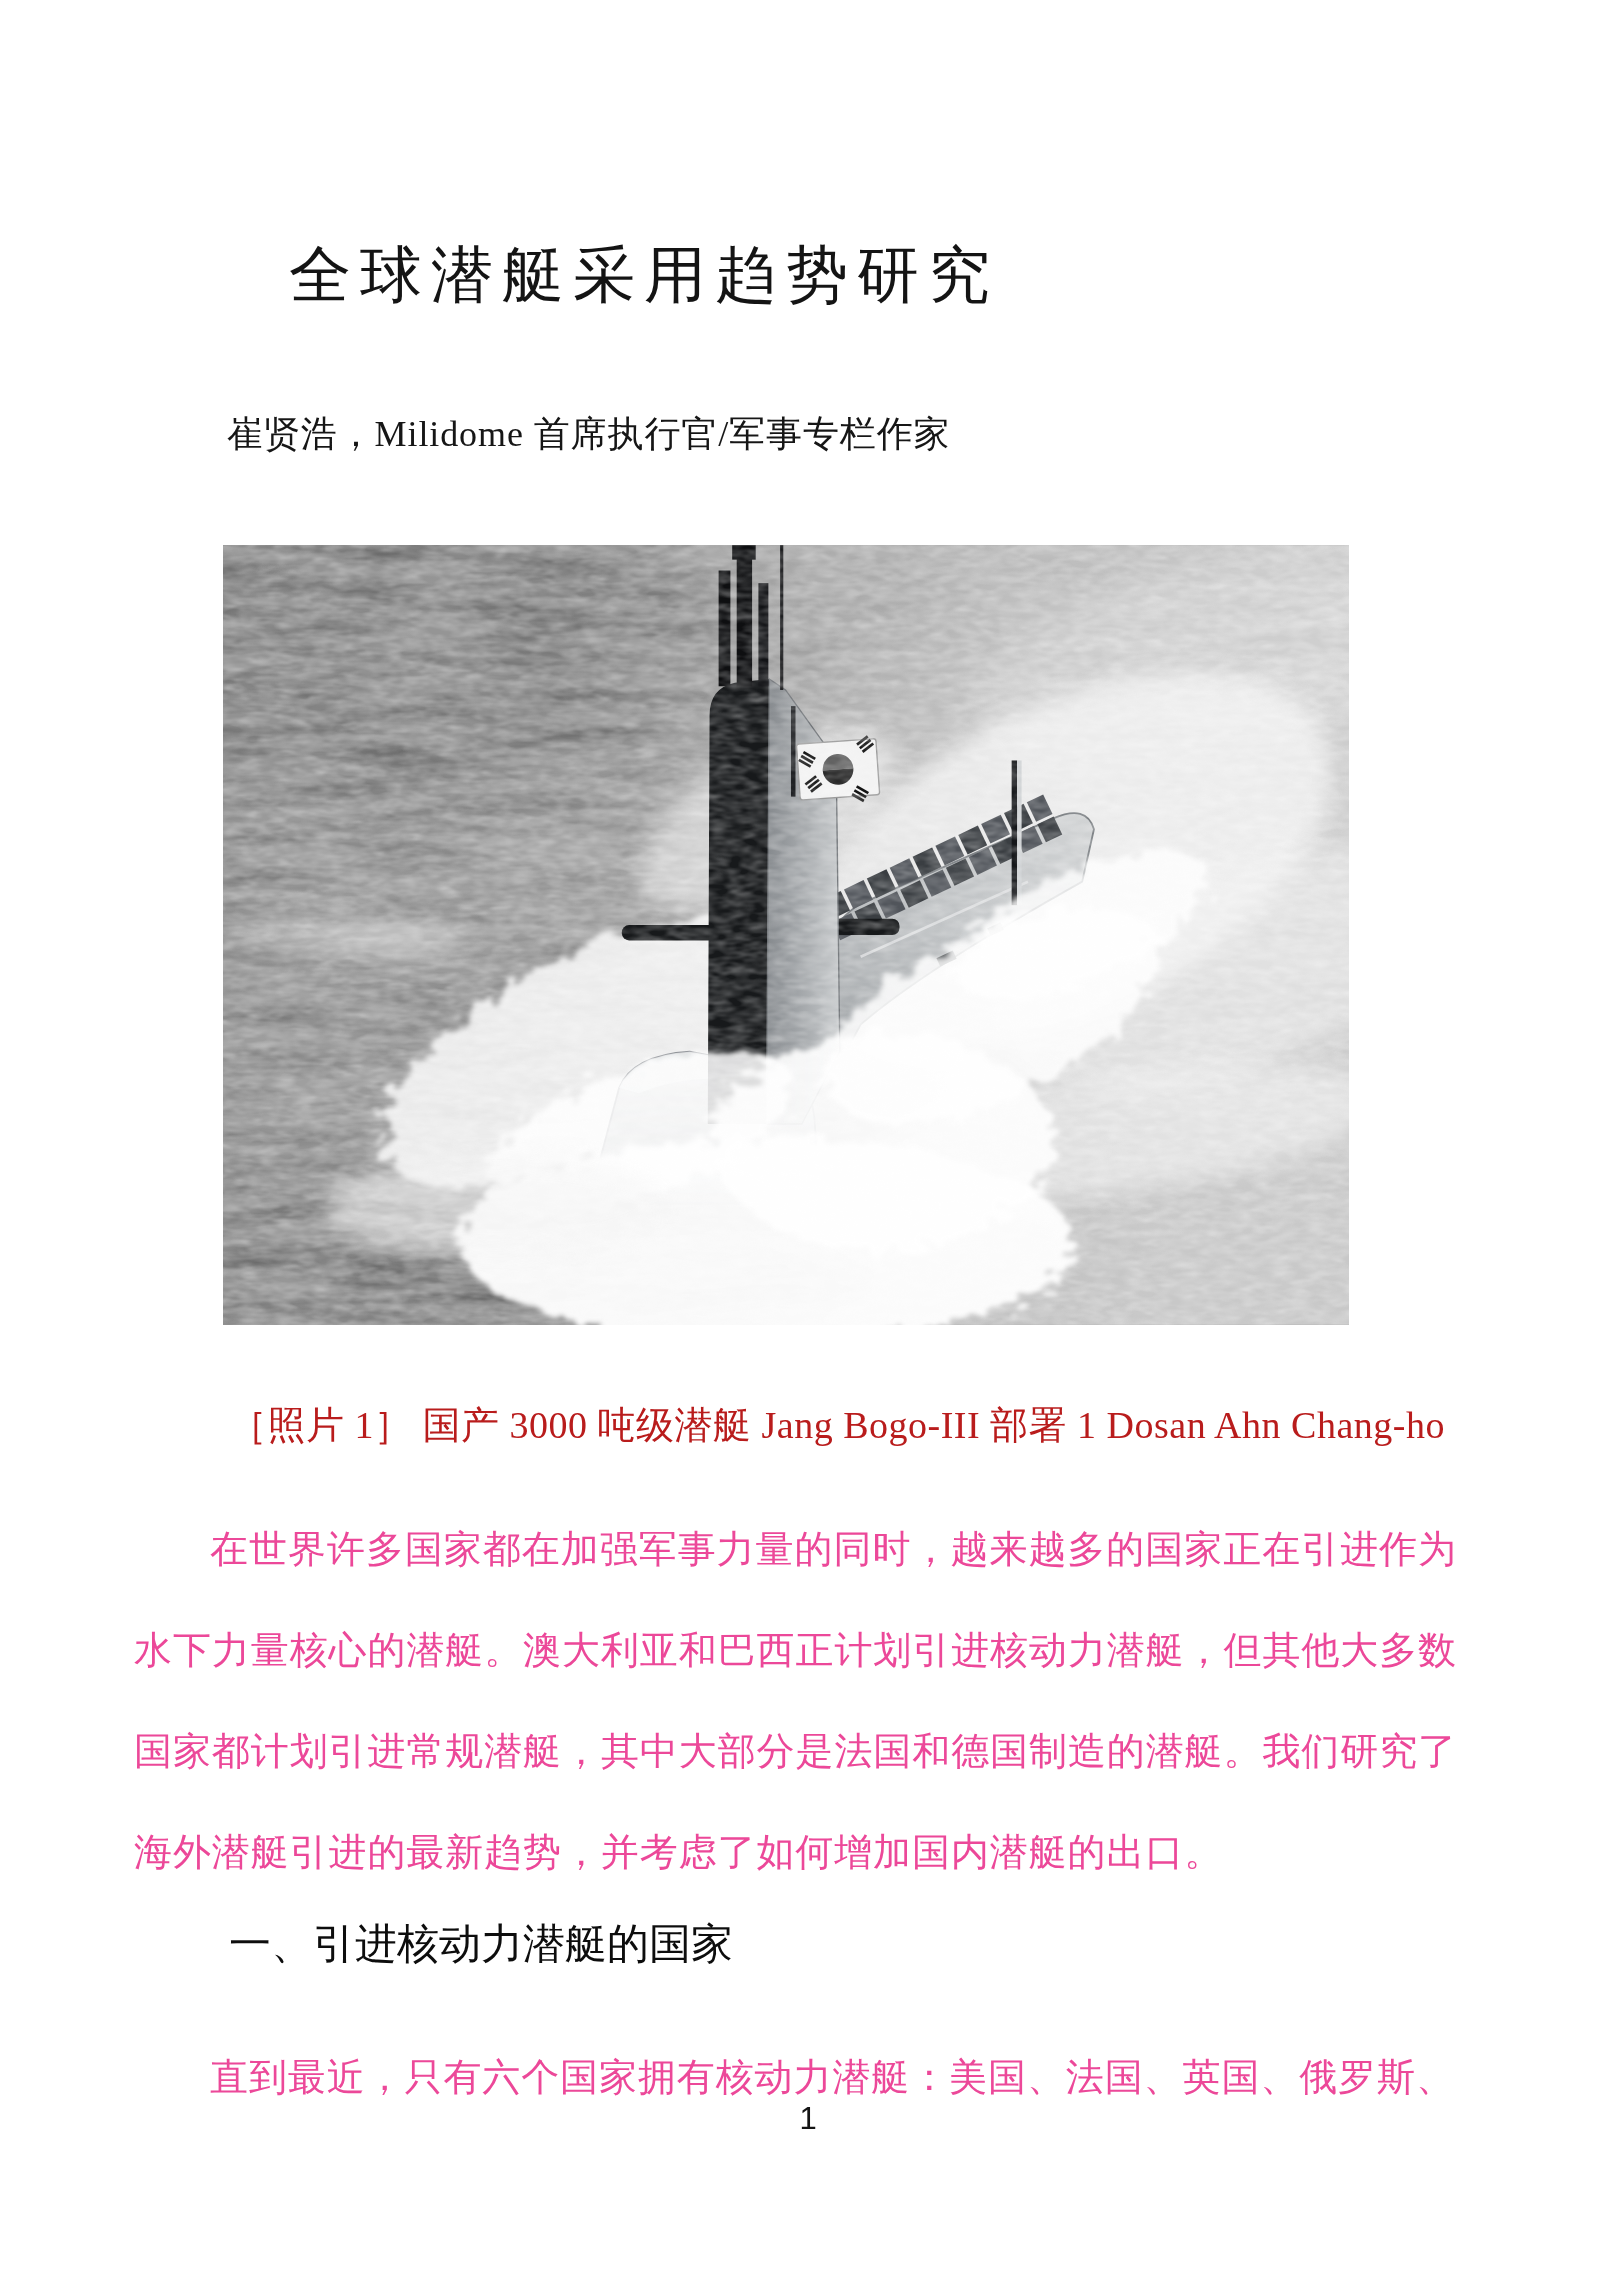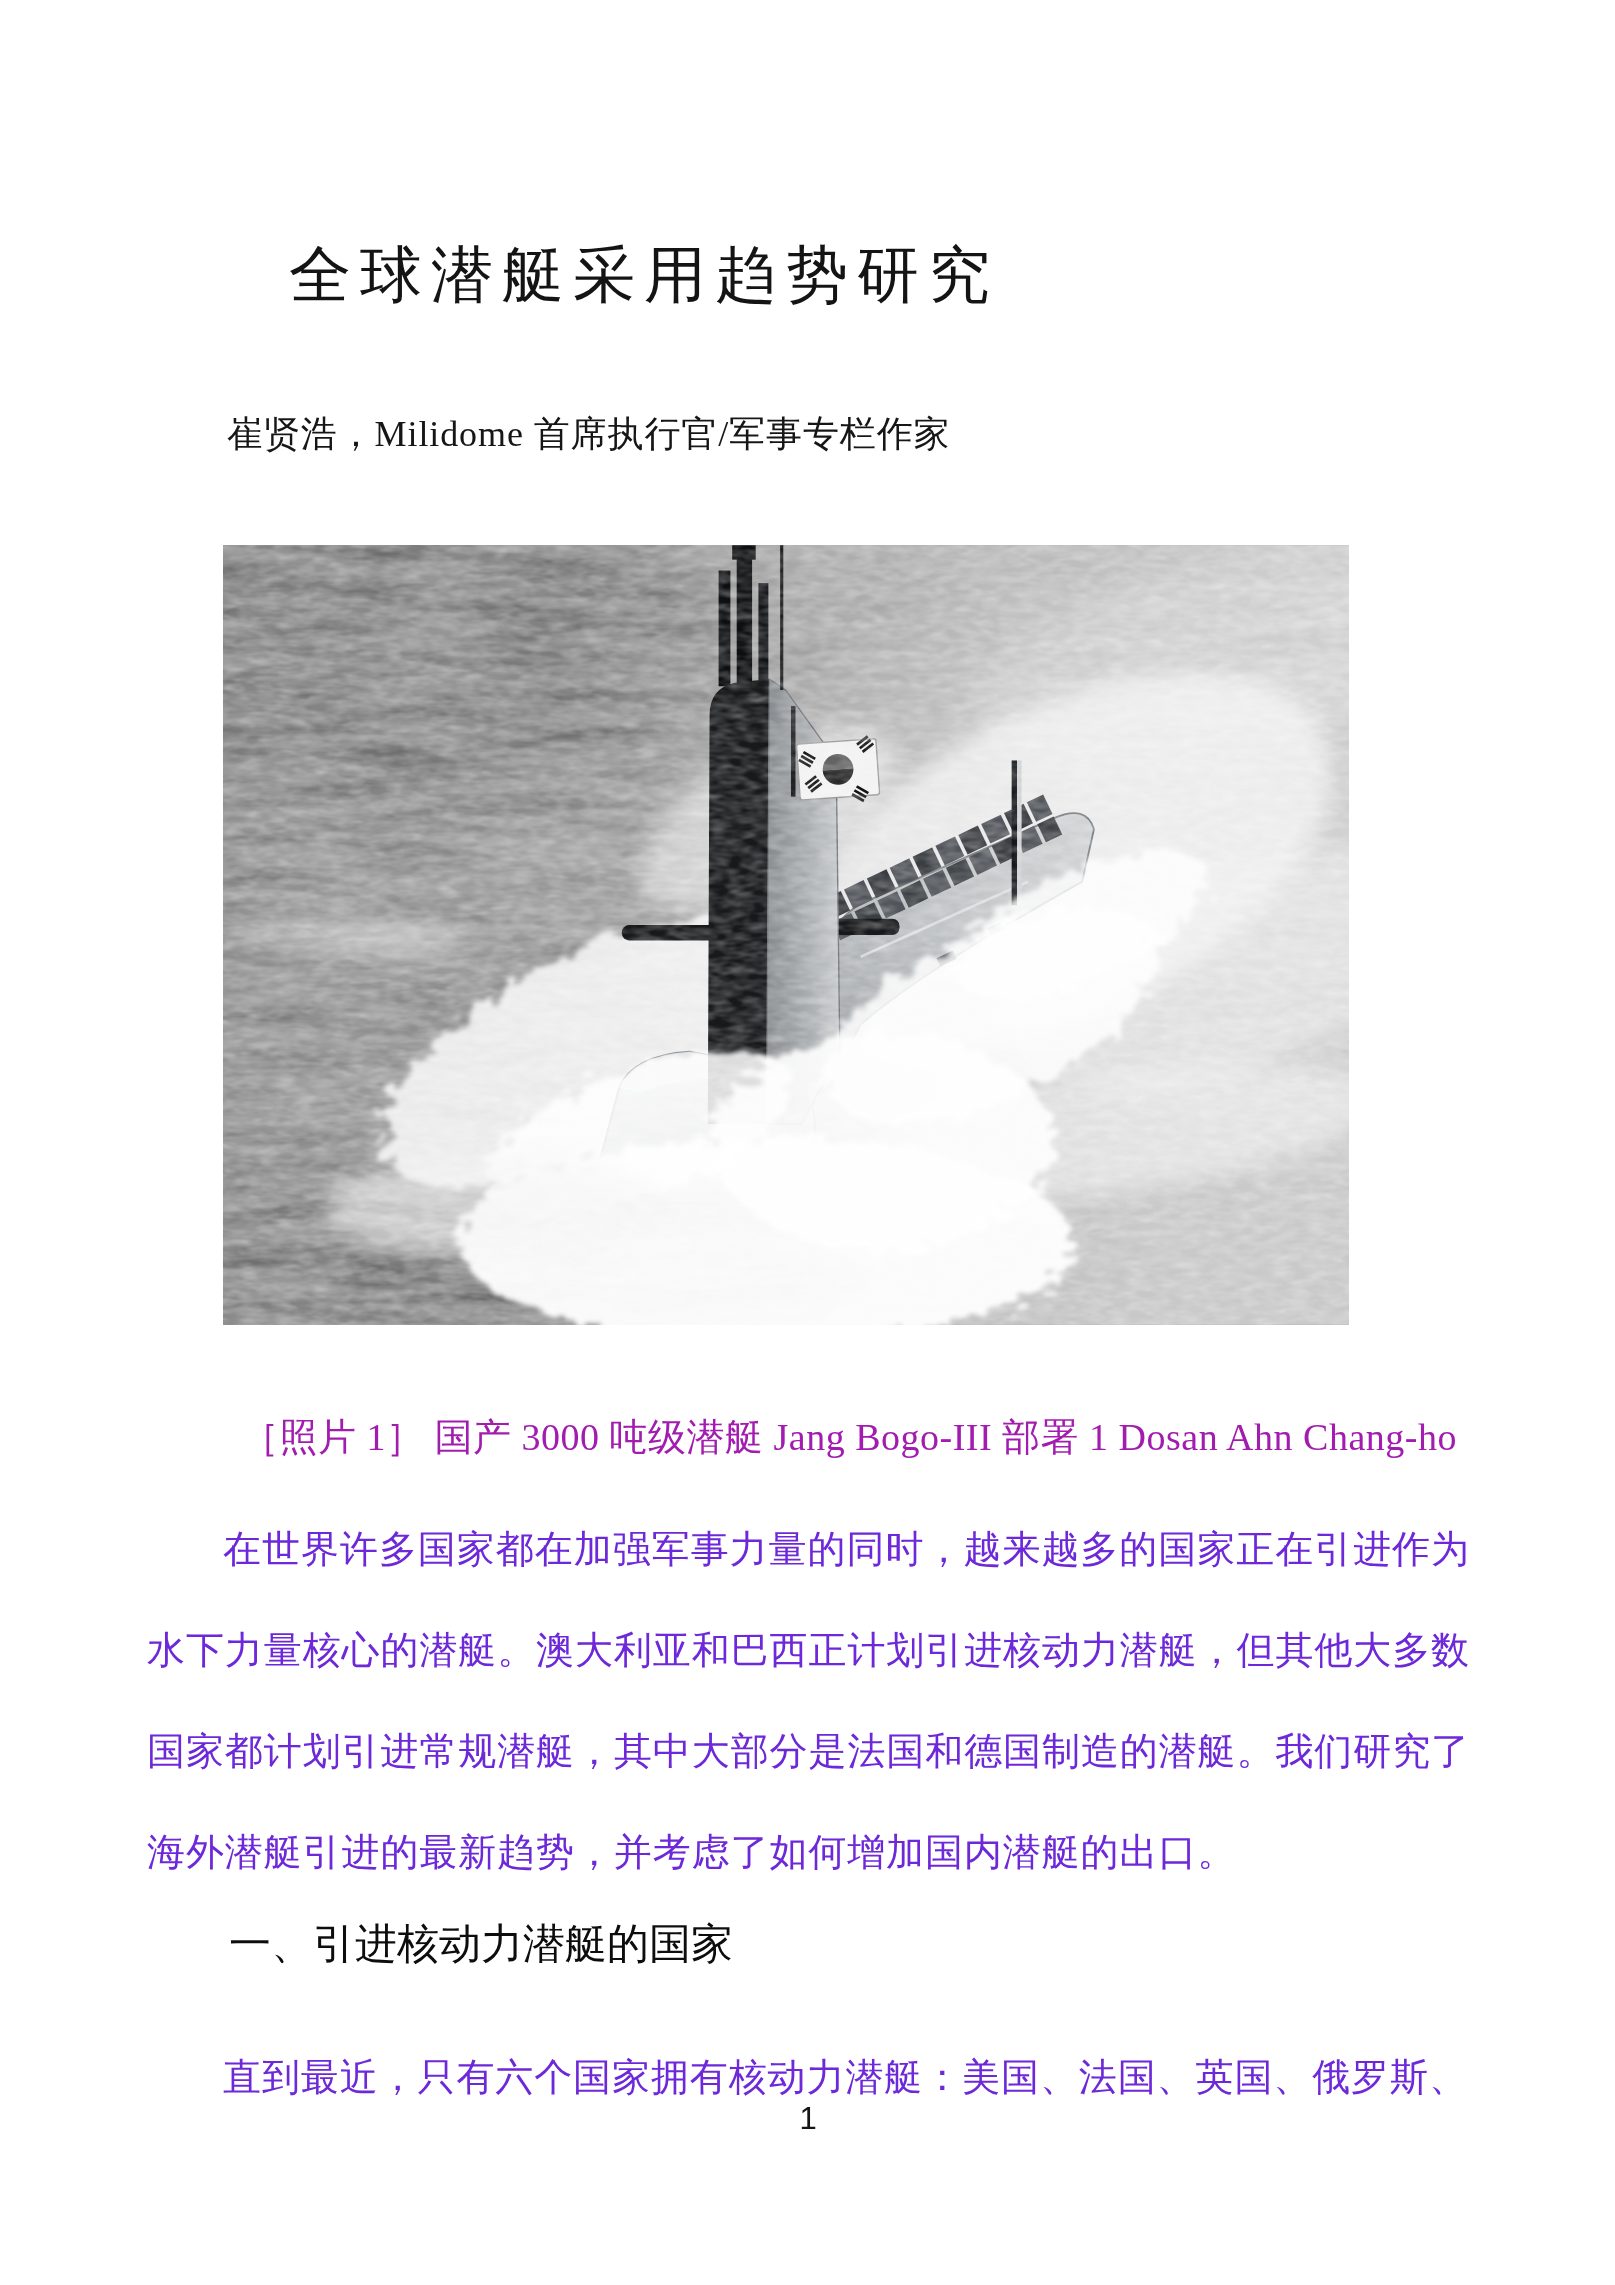--- a/index.html
+++ b/index.html
@@ -39,37 +39,37 @@
     width: 1126px;
     height: 780px;
     overflow: hidden;
     background: #8a8a8a;
   }
   .photo-frame svg { display: block; }
   .photo-caption {
     position: absolute;
     left: 229px;
     top: 1400px;
-    margin: 12px;
+    margin: 0;
     font-size: 38px;
-    color: #a21caf;
+    color: #b91c1c;
     white-space: nowrap;
     letter-spacing: 0.5px;
     text-align: center;
   }
   .body-para {
     position: absolute;
-    left: 147px;
+    left: 134px;
     width: 1323px;
     margin: 0;
     font-size: 38px;
     line-height: 101px;
     text-align: justify;
     text-indent: 76px;
-    color: #6d28d9;
+    color: #ec4899;
     letter-spacing: 0.9px;
   }
   .para-1 { top: 1499px; height: 405px; overflow: hidden; }
   .para-2 { top: 2027px; height: 101px; overflow: hidden; }
   .section-heading {
     position: absolute;
     left: 229px;
     top: 1916px;
     margin: 0;
     font-size: 42px;

